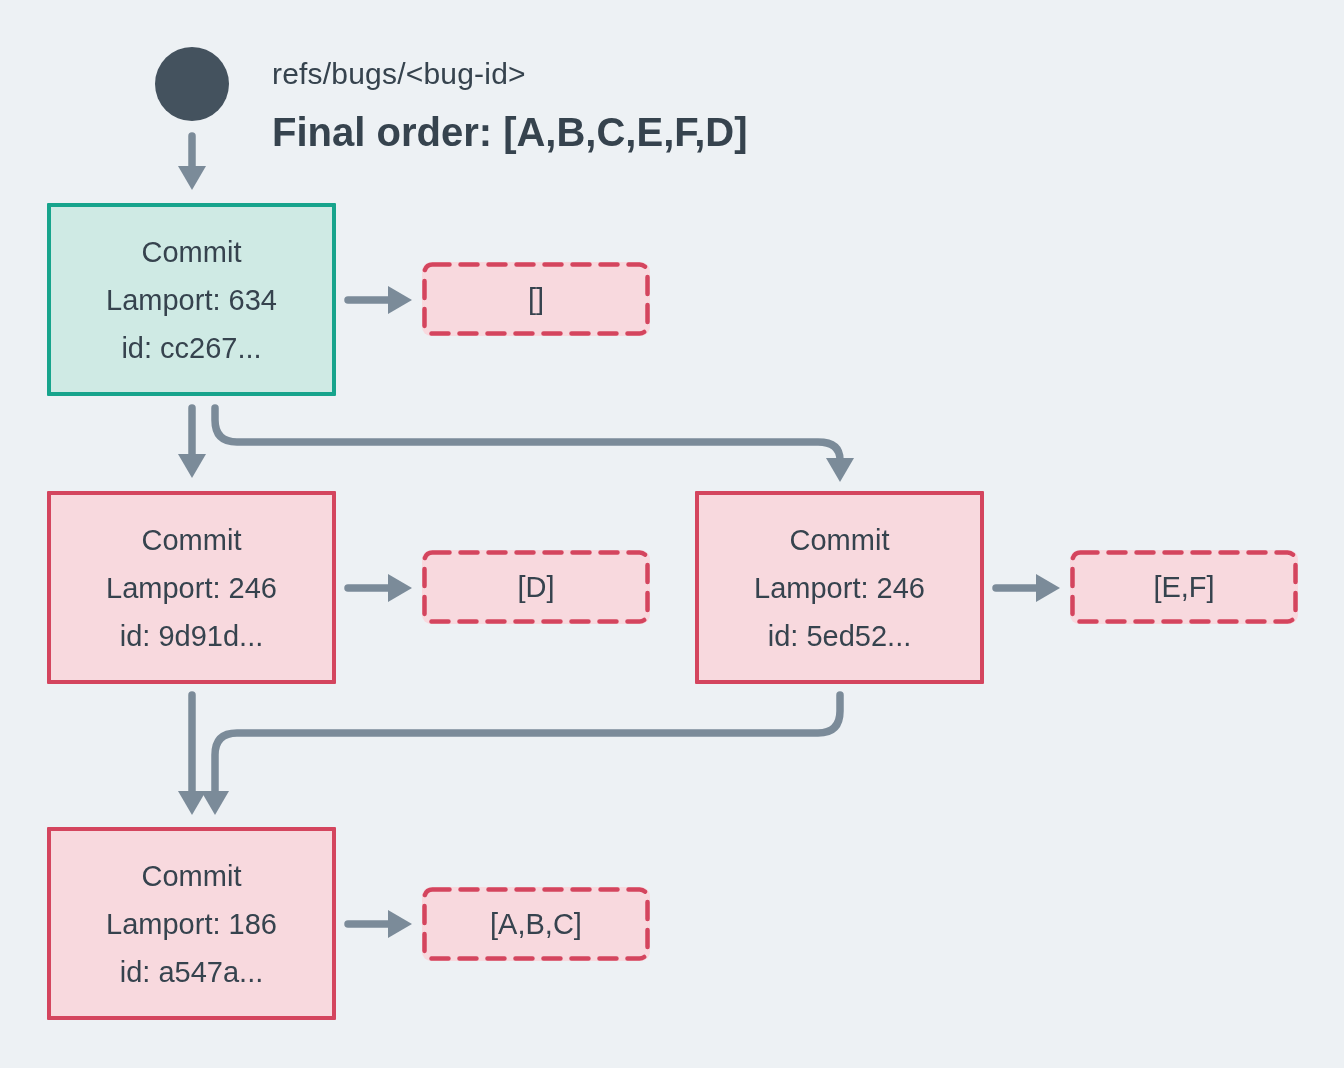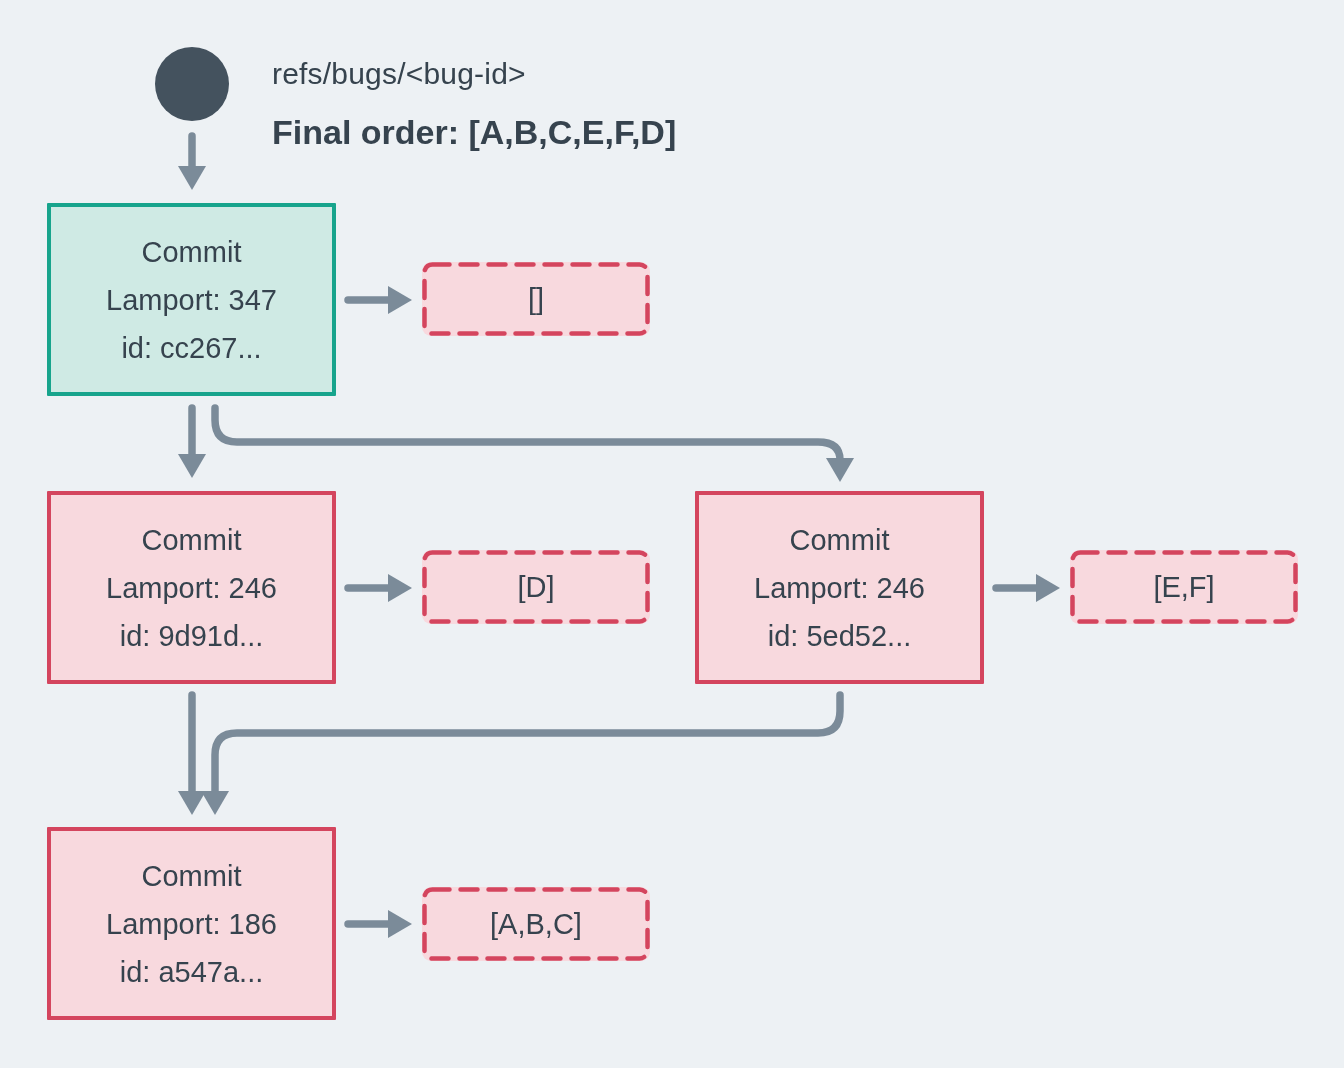--- a/index.html
+++ b/index.html
@@ -48,21 +48,21 @@
   .ref-label {
     position: absolute;
     left: 272px; top: 57px;
     font-size: 30px;
     line-height: 34px;
     letter-spacing: 0.2px;
   }
   .final-order {
     position: absolute;
     left: 272px; top: 115px;
-    font-size: 34px;
+    font-size: 40px;
     line-height: 34px;
     font-weight: 700;
   }
   .commit {
     position: absolute;
     width: 289px; height: 193px;
     border-radius: 1px;
     background: var(--commit-fill);
     border: 4px solid var(--commit-border);
     display: flex;
@@ -131,21 +131,21 @@
     <path marker-end="url(#ah)" d="M840,695 L840,711 Q840,733 818,733 L237,733 Q215,733 215,755 L215,793"></path>
     <path marker-end="url(#ah)" d="M348,924 L390,924"></path>
   </svg>
 
   <div class="ref-circle"></div>
   <div class="ref-label">refs/bugs/&lt;bug-id&gt;</div>
   <div class="final-order">Final order: [A,B,C,E,F,D]</div>
 
   <div class="commit head" id="node-root">
     <div>Commit</div>
-    <div>Lamport: 347</div>
+    <div>Lamport: 634</div>
     <div>id: cc267...</div>
   </div>
 
   <div class="commit" id="node-left">
     <div>Commit</div>
     <div>Lamport: 246</div>
     <div>id: 9d91d...</div>
   </div>
 
   <div class="commit" id="node-right">

